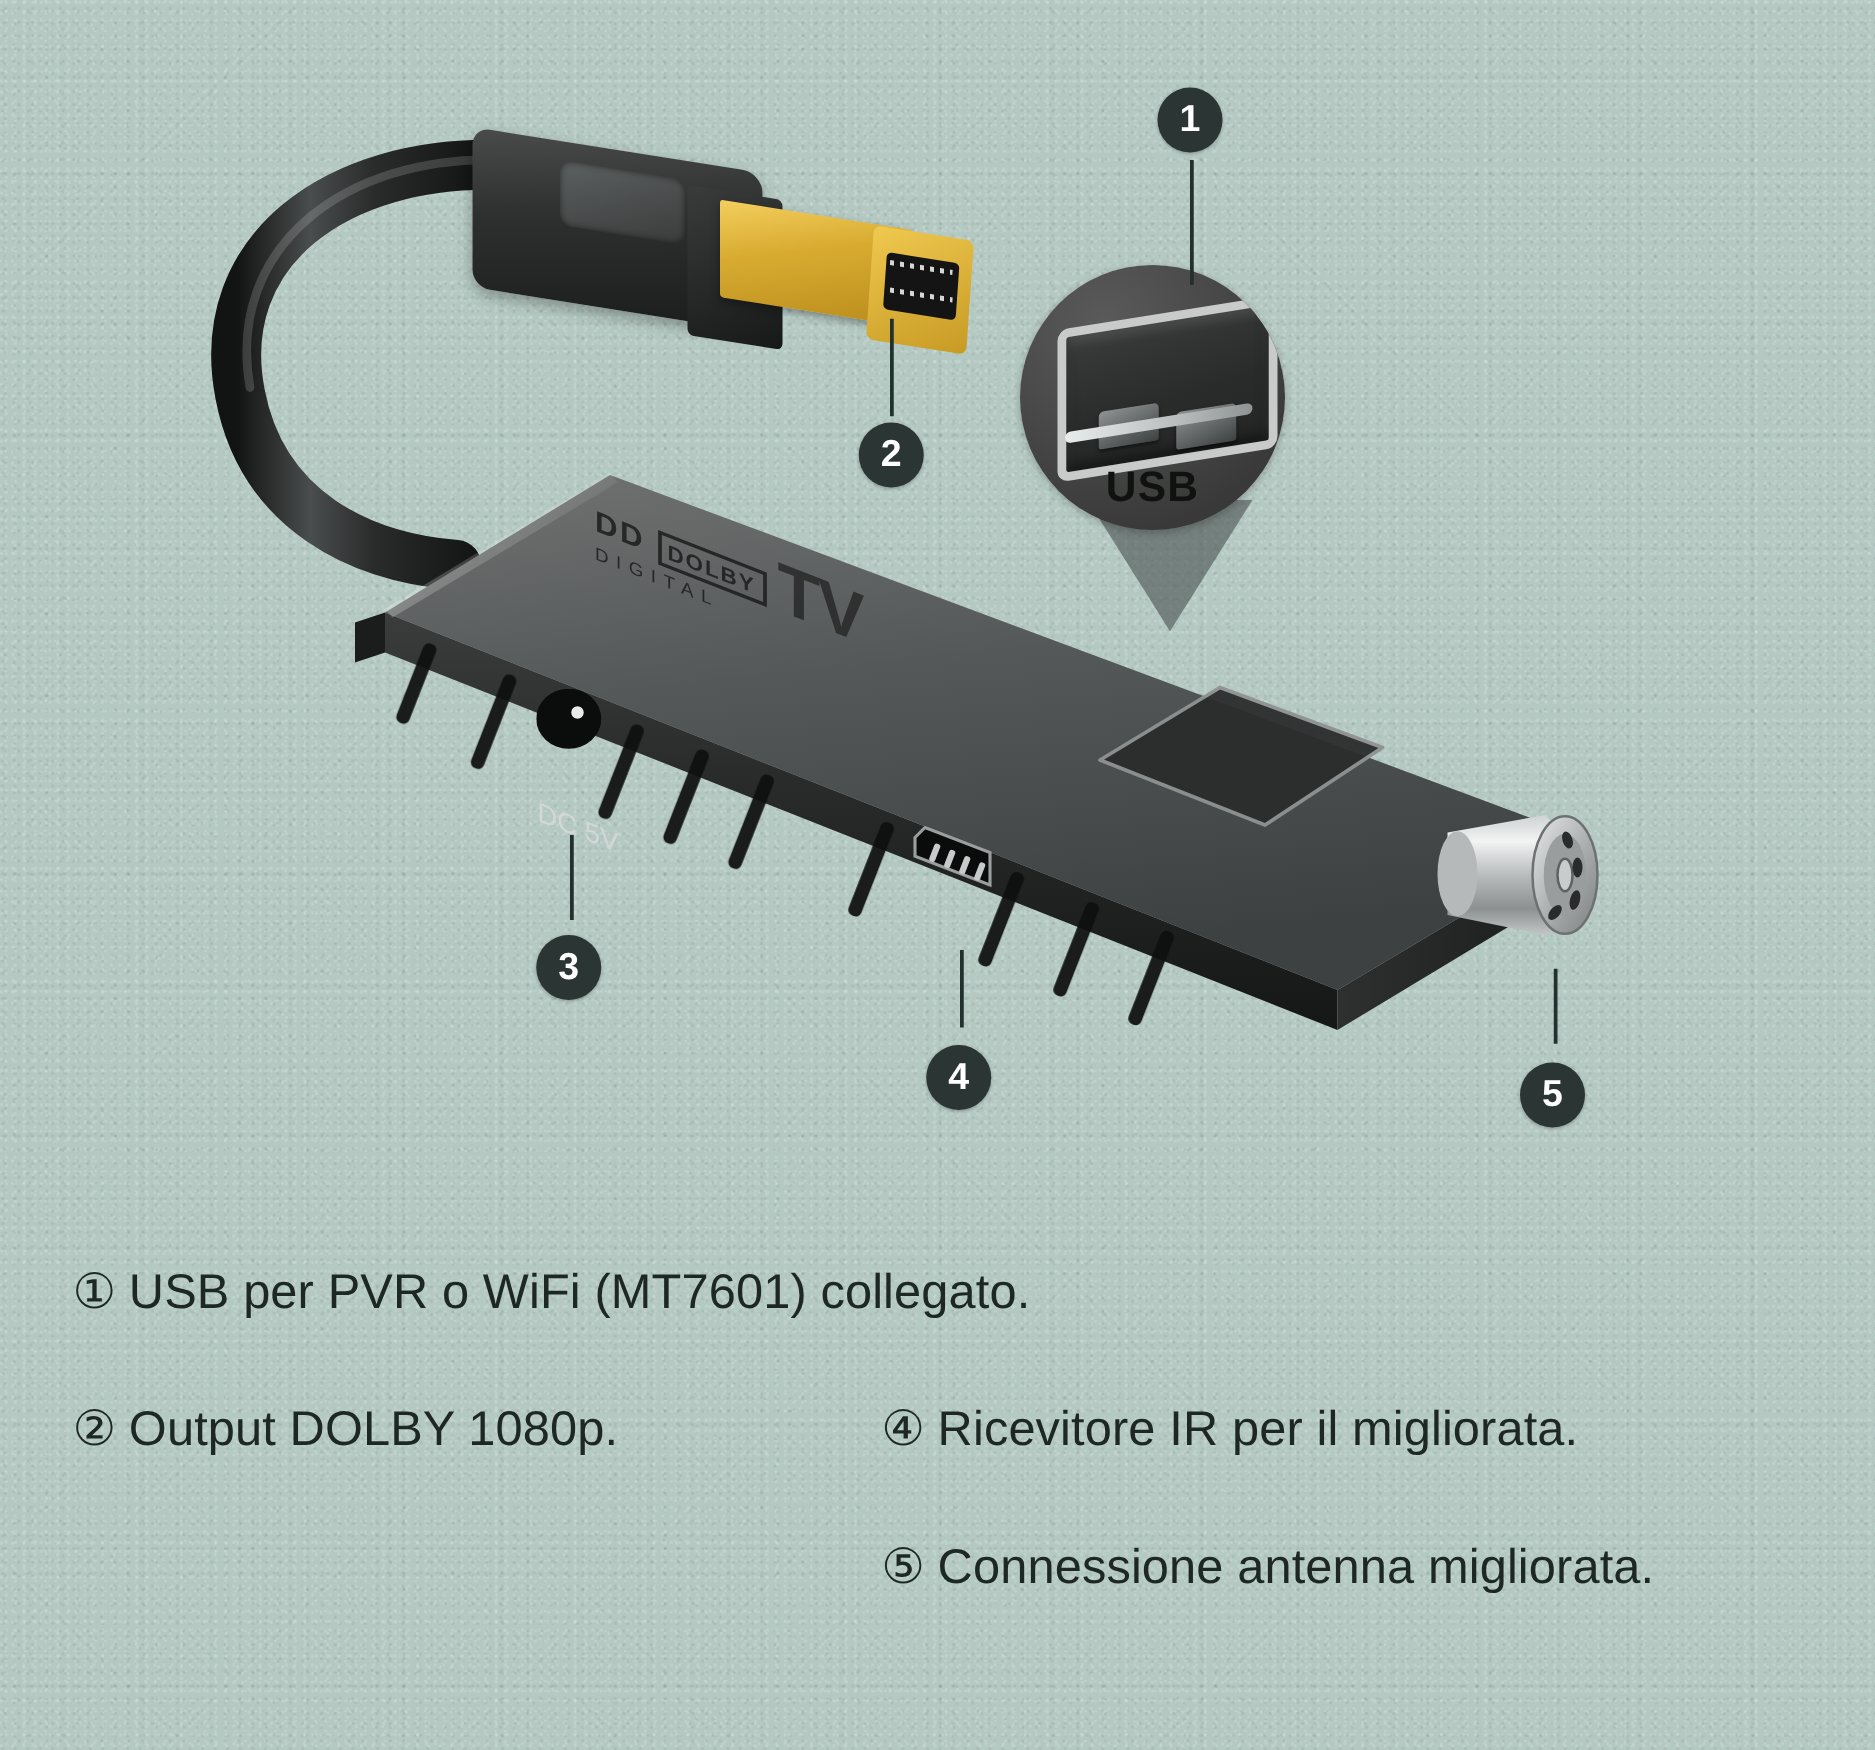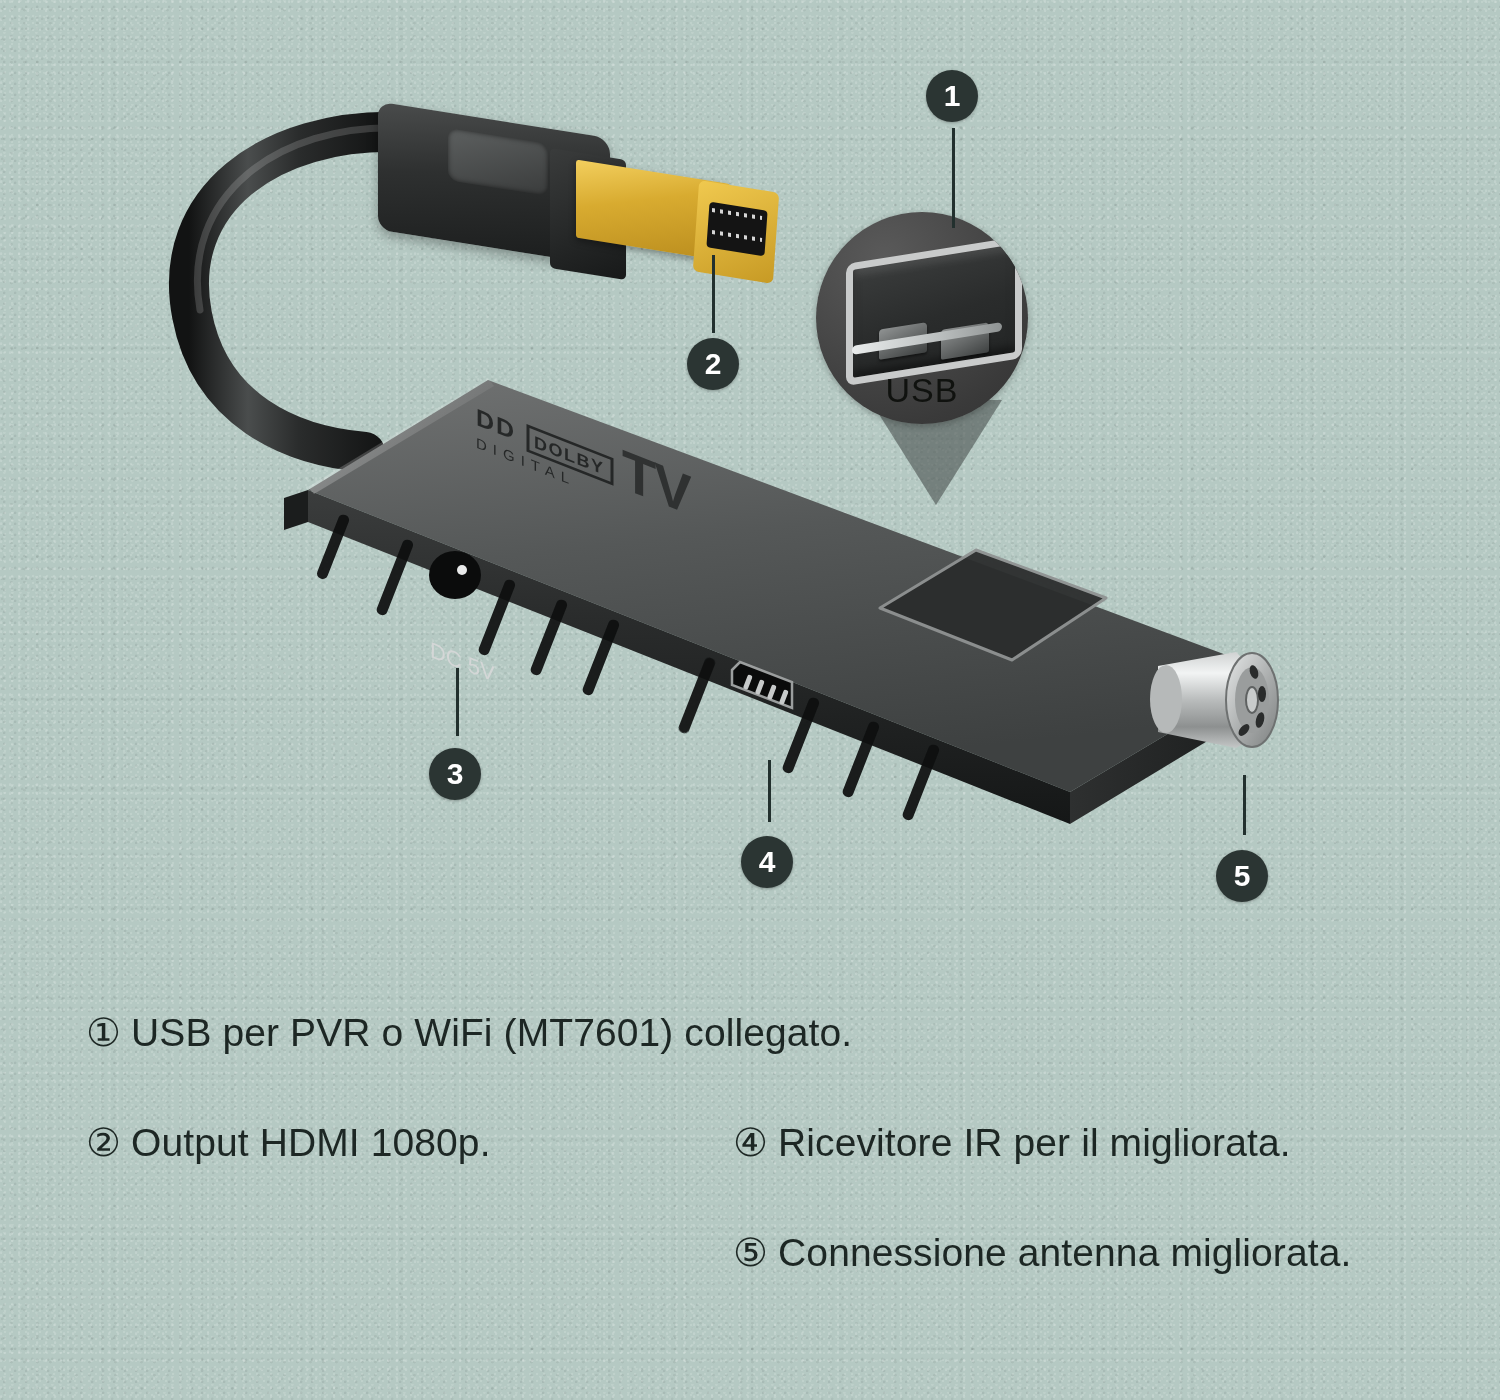--- a/index.html
+++ b/index.html
@@ -59,21 +59,21 @@
     z-index: 39;
   }
 
   
   #captions {
     position: absolute;
     left: 0; top: 1010px;
     width: 1500px;
     z-index: 60;
   }
-  .cap-row { position: relative; height: 110px; margin-left: 28px; }
+  .cap-row { position: relative; height: 110px; }
   .cap {
     position: absolute;
     font-size: 39px;
     color: #1d2724;
     white-space: nowrap;
     letter-spacing: .1px;
   }
   .cap .num { margin-right: 10px; }
   .cap-left  { left: 58px; }
   .cap-right { left: 705px; }
@@ -118,21 +118,21 @@
     background: linear-gradient(90deg, #e9ecec, #b9bdbd 60%, #8f9393);
     border-radius: 5px;
     transform: skewY(-9deg);
   }
   #usb-bubble .usb-label {
     position: absolute;
     left: 0; right: 0; bottom: 14px;
     text-align: center;
     font-size: 34px;
     color: #10120f;
-    font-weight: 400;
+    font-weight: 700;
     letter-spacing: 1px;
   }
 
   
   #usb-cone {
     position: absolute;
     left: 870px; top: 400px;
     width: 0; height: 0;
     border-left: 66px solid transparent;
     border-right: 66px solid transparent;
@@ -388,21 +388,21 @@
   <div id="captions">
 
     <div class="cap-row">
       <div class="cap cap-left">
         <span class="num">①</span><span>USB per PVR o WiFi (MT7601) collegato.</span>
       </div>
     </div>
 
     <div class="cap-row">
       <div class="cap cap-left">
-        <span class="num">②</span><span>Output HDMI 1080p.</span>
+        <span class="num">②</span><span>Output DOLBY 1080p.</span>
       </div>
       <div class="cap cap-right">
         <span class="num">④</span><span>Ricevitore IR per il migliorata.</span>
       </div>
     </div>
 
     <div class="cap-row">
       <div class="cap cap-right">
         <span class="num">⑤</span><span>Connessione antenna migliorata.</span>
       </div>

